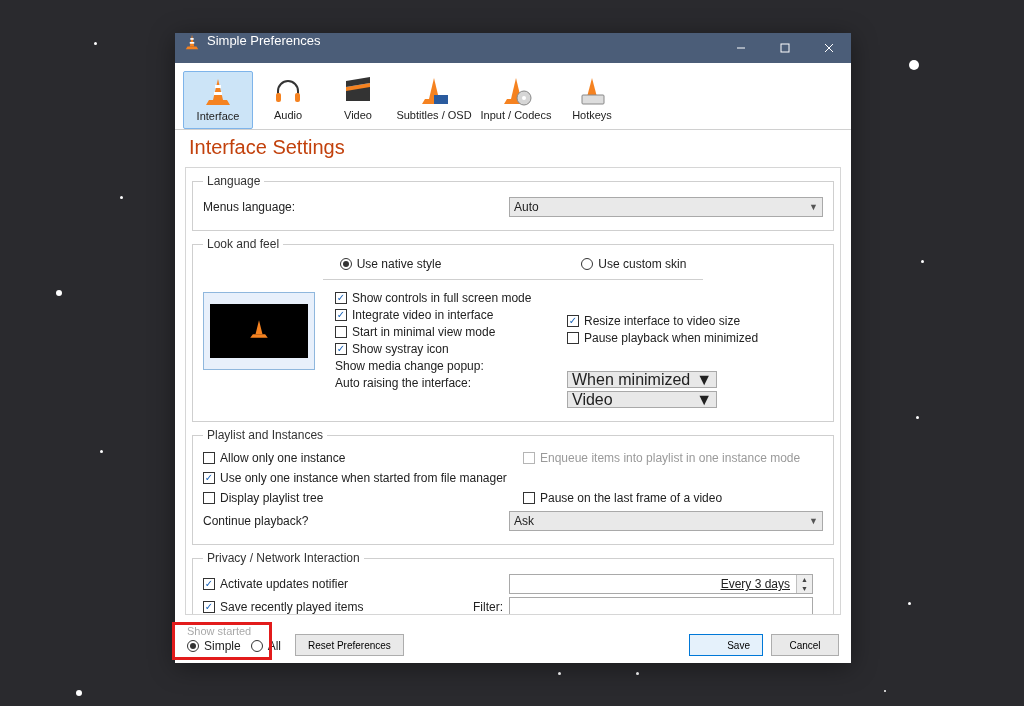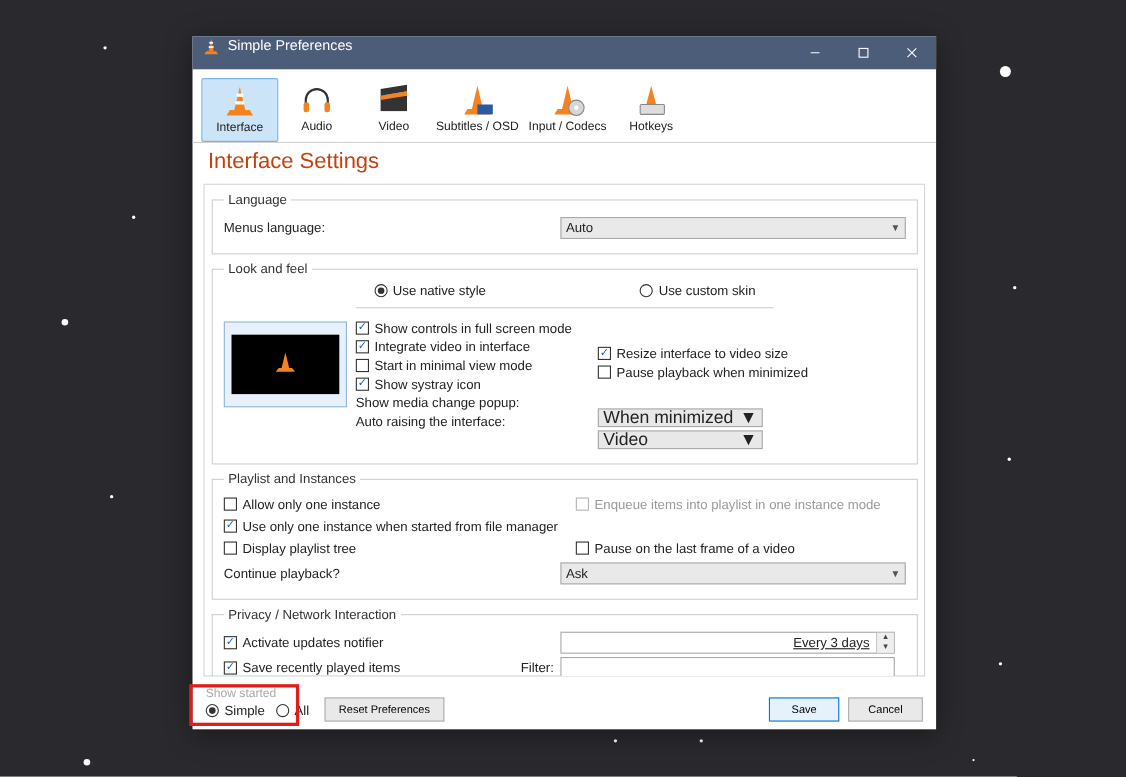--- a/index.html
+++ b/index.html
@@ -124,20 +124,21 @@
   .check .c-ind {
     width:12px;height:12px;border:1px solid #333;display:flex;align-items:center;justify-content:center;font-size:10px;color:#1560b7;line-height:1;
   }
   .check .c-ind.on::after { content:"✓"; }
   .disabled { color:#9a9a9a; }
   .disabled .c-ind { border-color:#b5b5b5; }
 
   .look-cols {
     display:grid;
     grid-template-columns: 120px 220px 1fr;
+    column-gap: 12px;
     align-items:start;
   }
   .preview {
     width:112px;height:78px;border:1px solid #8fb7dd;background:#e8f0fb;
     display:flex;align-items:center;justify-content:center;margin-top:4px;
     position:relative;
   }
   .preview .scr { width:98px; height:54px; background:#000; position:relative; }
 
   .mini-select {
@@ -430,21 +431,21 @@
         <label class="radio">
             <span class="r-ind"></span>
             <span>All</span>
           </label>
       </div>
     </div>
     <button class="btn" style="margin-left:6px;margin-top:12px">
         <span>Reset Preferences</span>
       </button>
     <div style="flex:1"></div>
-    <button class="btn primary" style="width:64px;justify-content:center;margin-top:12px">
+    <button class="btn primary" style="width:74px;justify-content:flex-end;margin-top:12px">
         <span>Save</span>
       </button>
     <button class="btn" style="width:68px;justify-content:center;margin-top:12px">
         <span>Cancel</span>
       </button>
   </div>
 </div>
 
 <div class="highlight-box" style="left:172px;top:622px;width:100px;height:38px;"></div>
 

